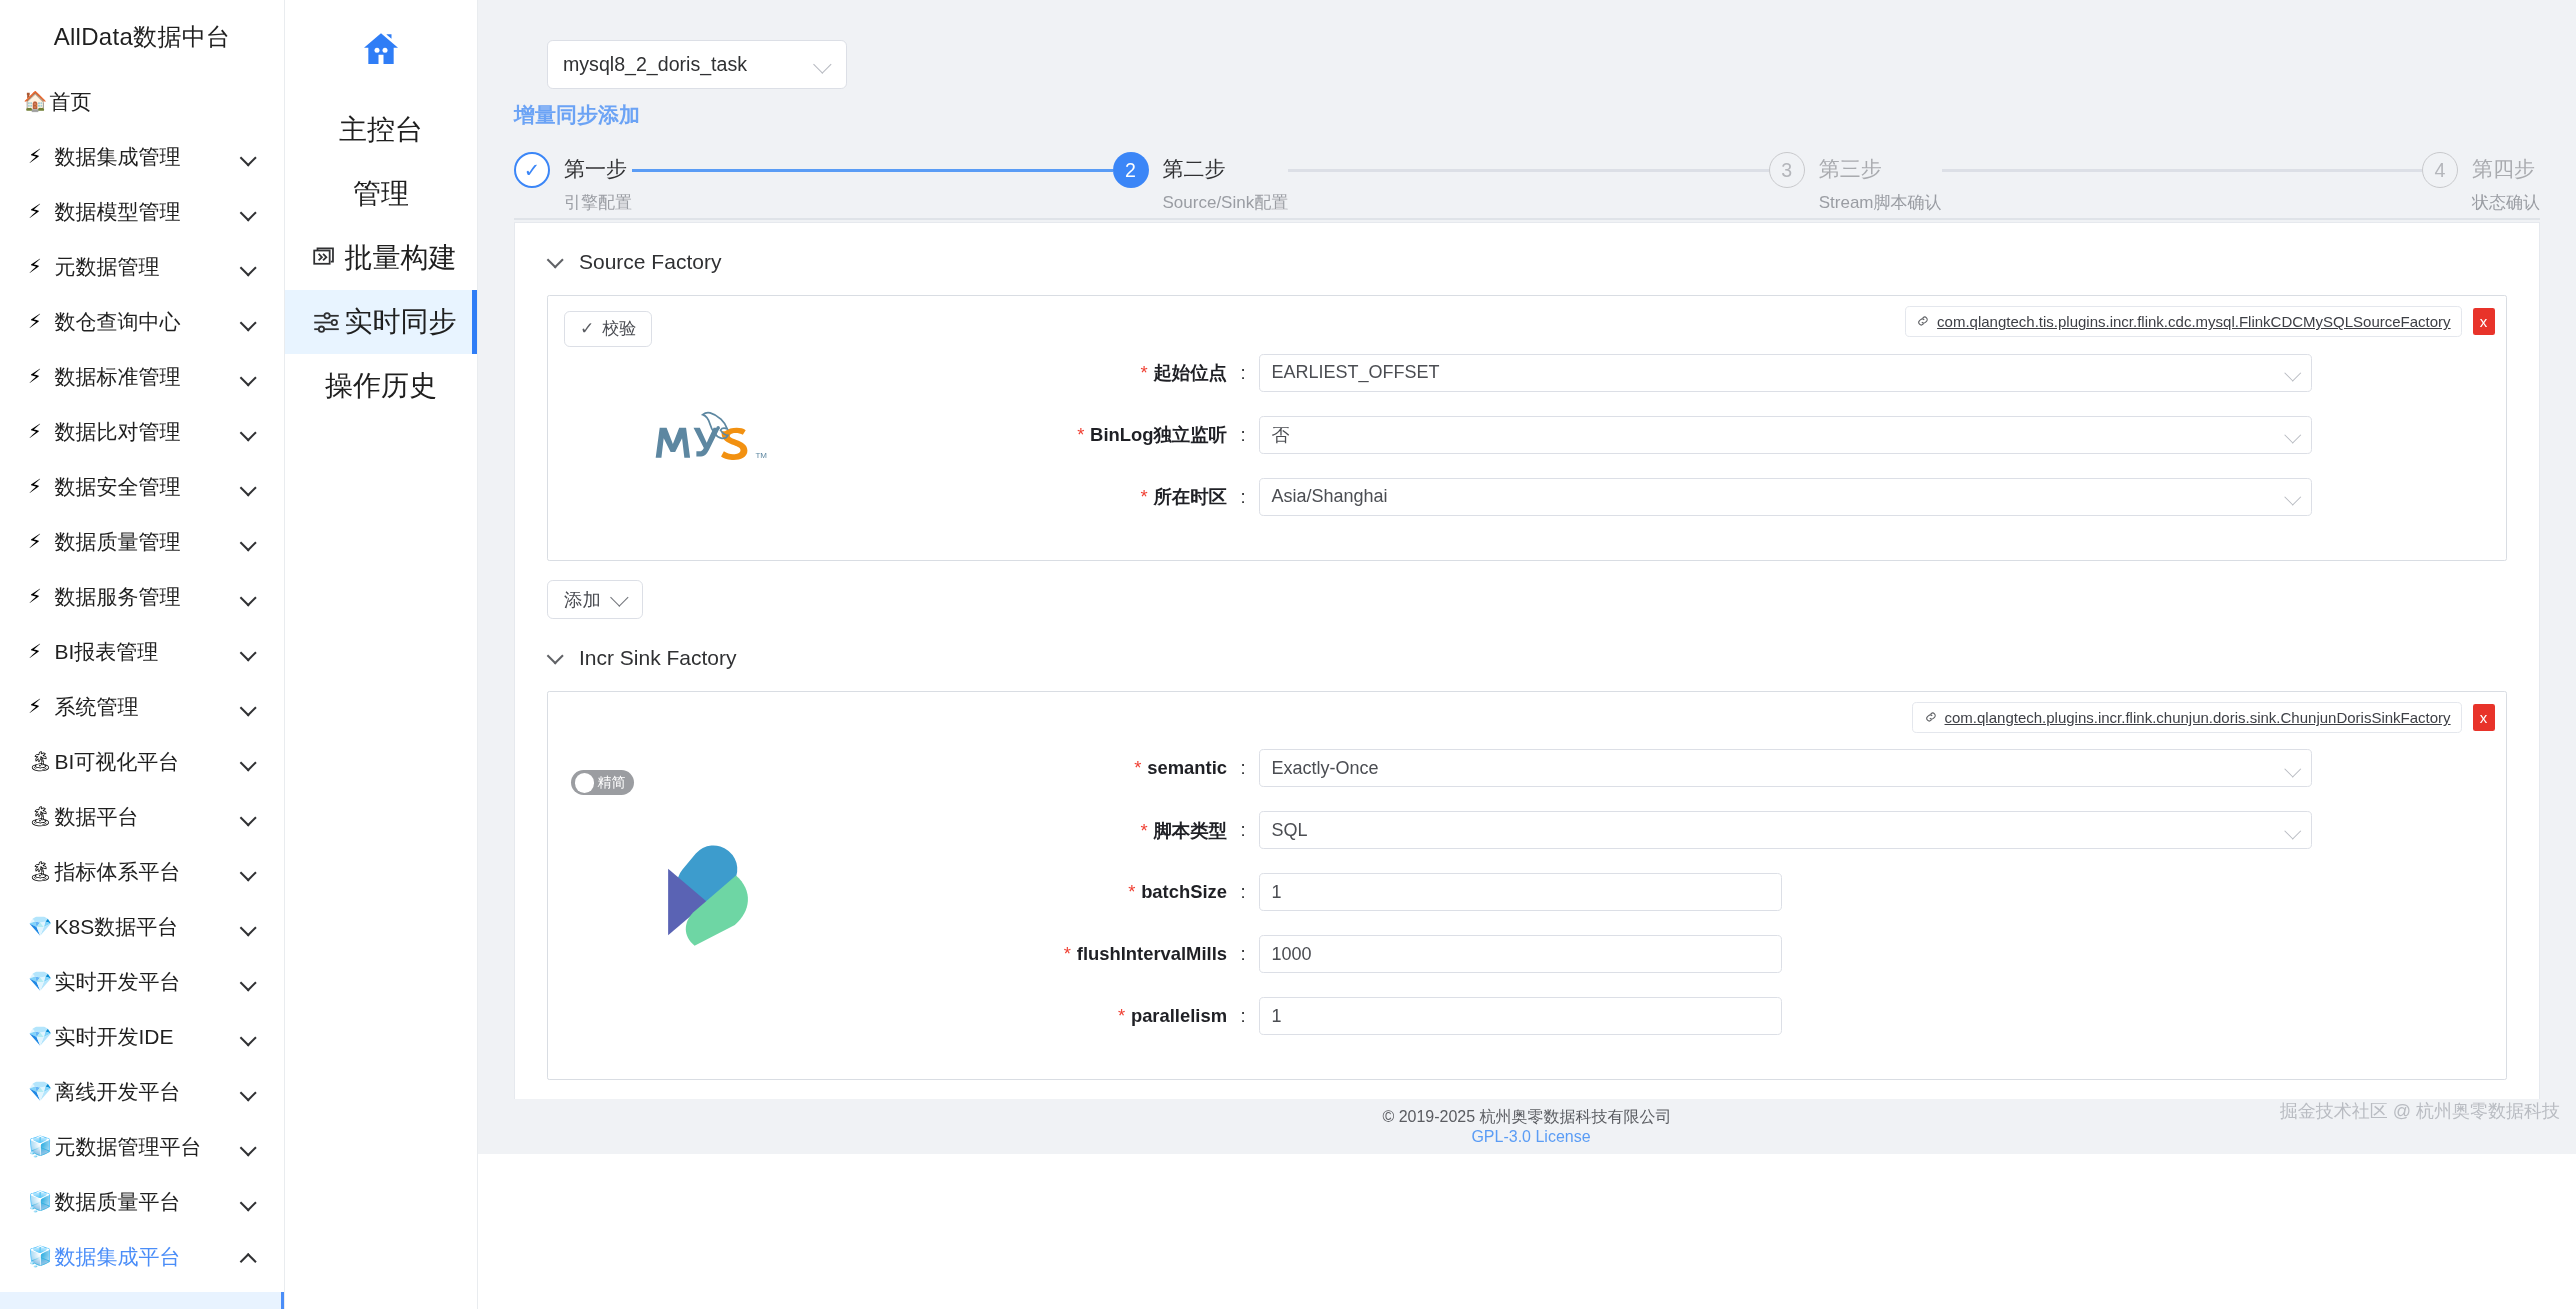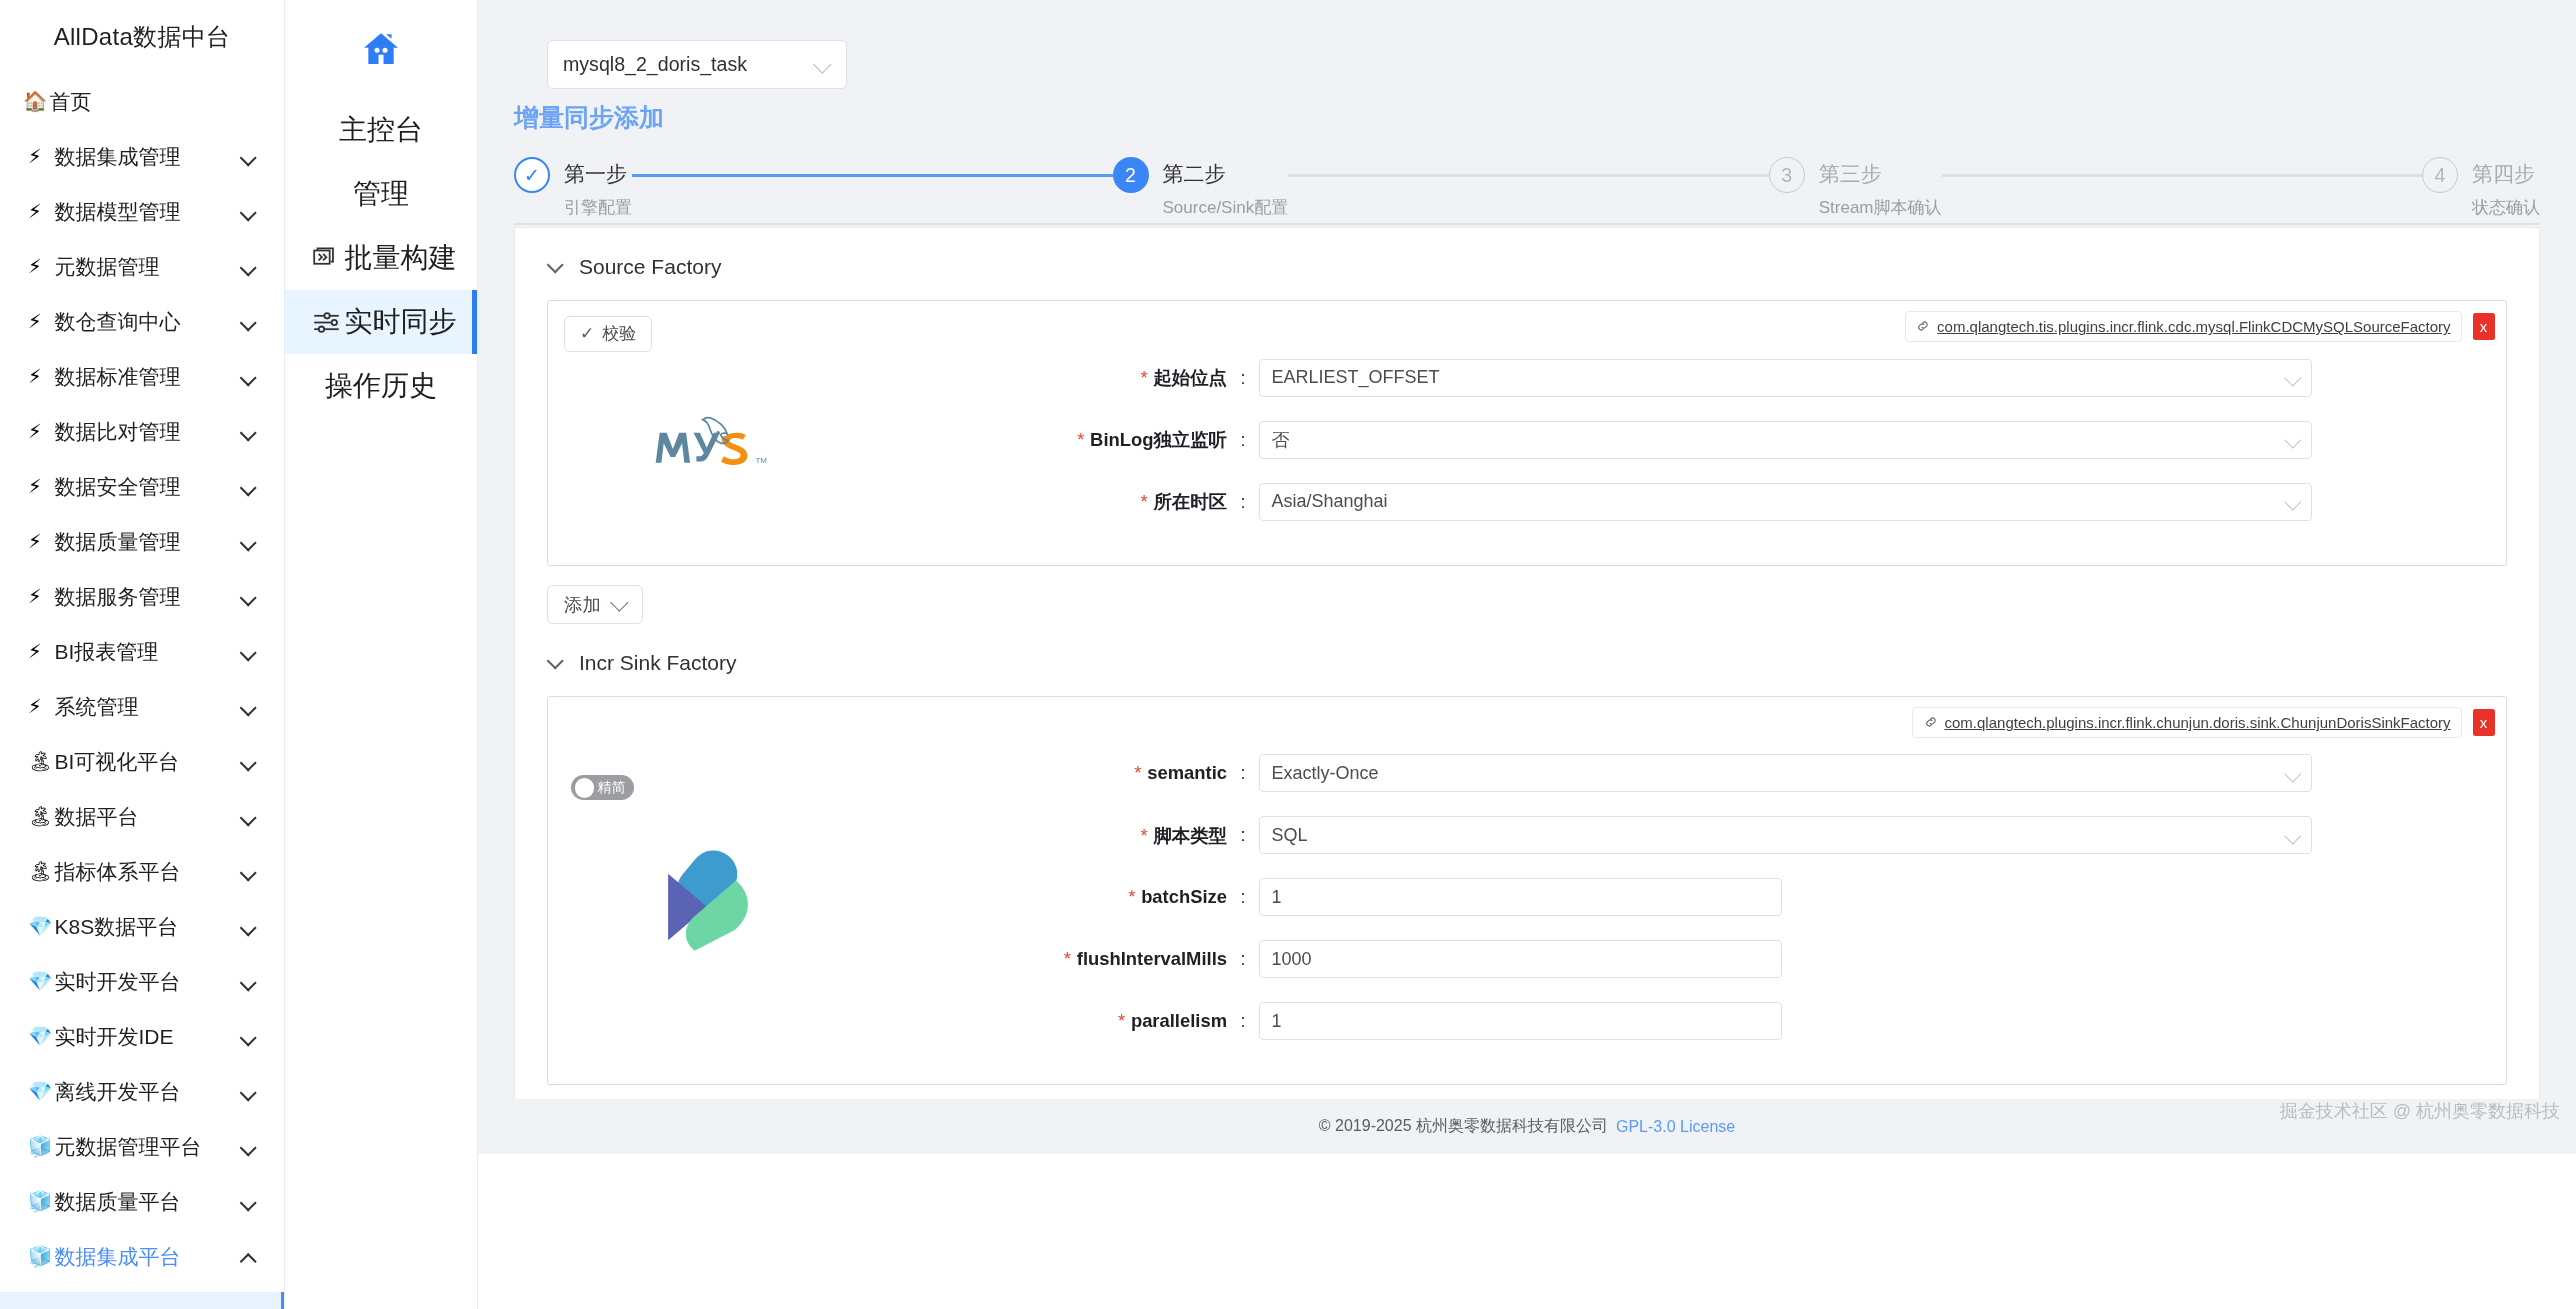--- a/index.html
+++ b/index.html
@@ -93,21 +93,21 @@
   }
 
   
   .main {
     flex: 1; height: 1154px;
     background: #f0f2f5;
     position: relative;
     overflow: hidden;
   }
   .page-title {
-    font-size: 25px; color: #6ba3f5; font-weight: bold;
+    font-size: 21px; color: #6ba3f5; font-weight: bold;
     padding: 101px 8px 0 36px;
   }
 
   
   .steps {
     display: flex; align-items: flex-start;
     margin: 22px 36px 0 36px;
     height: 69px;
   }
   .step { display: flex; align-items: flex-start; flex: 0 0 auto; }
@@ -260,21 +260,21 @@
     padding: 0 5.8px 0 3.5px; gap: 3.5px; cursor: pointer;
   }
   .toggle-knob { width: 19.6px; height: 19.6px; border-radius: 50%; background: #fff; }
   .toggle-text { font-size: 14px; color: #fff; }
 
   
   .footer {
     position: absolute; left: 0; bottom: 0;
     width: 100%; height: 55px;
     display: flex; align-items: center; justify-content: center;
-    font-size: 16px; color: #5a5c61; background: #f0f2f5;
+    font-size: 16px; color: #5a5c61; background: #f0f2f5; flex-direction: column;
   }
   .footer .lic { color: #5a9cf5; margin-left: 8px; }
   .watermark {
     position: absolute; right: 16px; bottom: 31px;
     font-size: 18px; color: #b9bcc2; white-space: nowrap;
   }
 
   
   .topbar {
     position: absolute; left: 0; top: 0;

